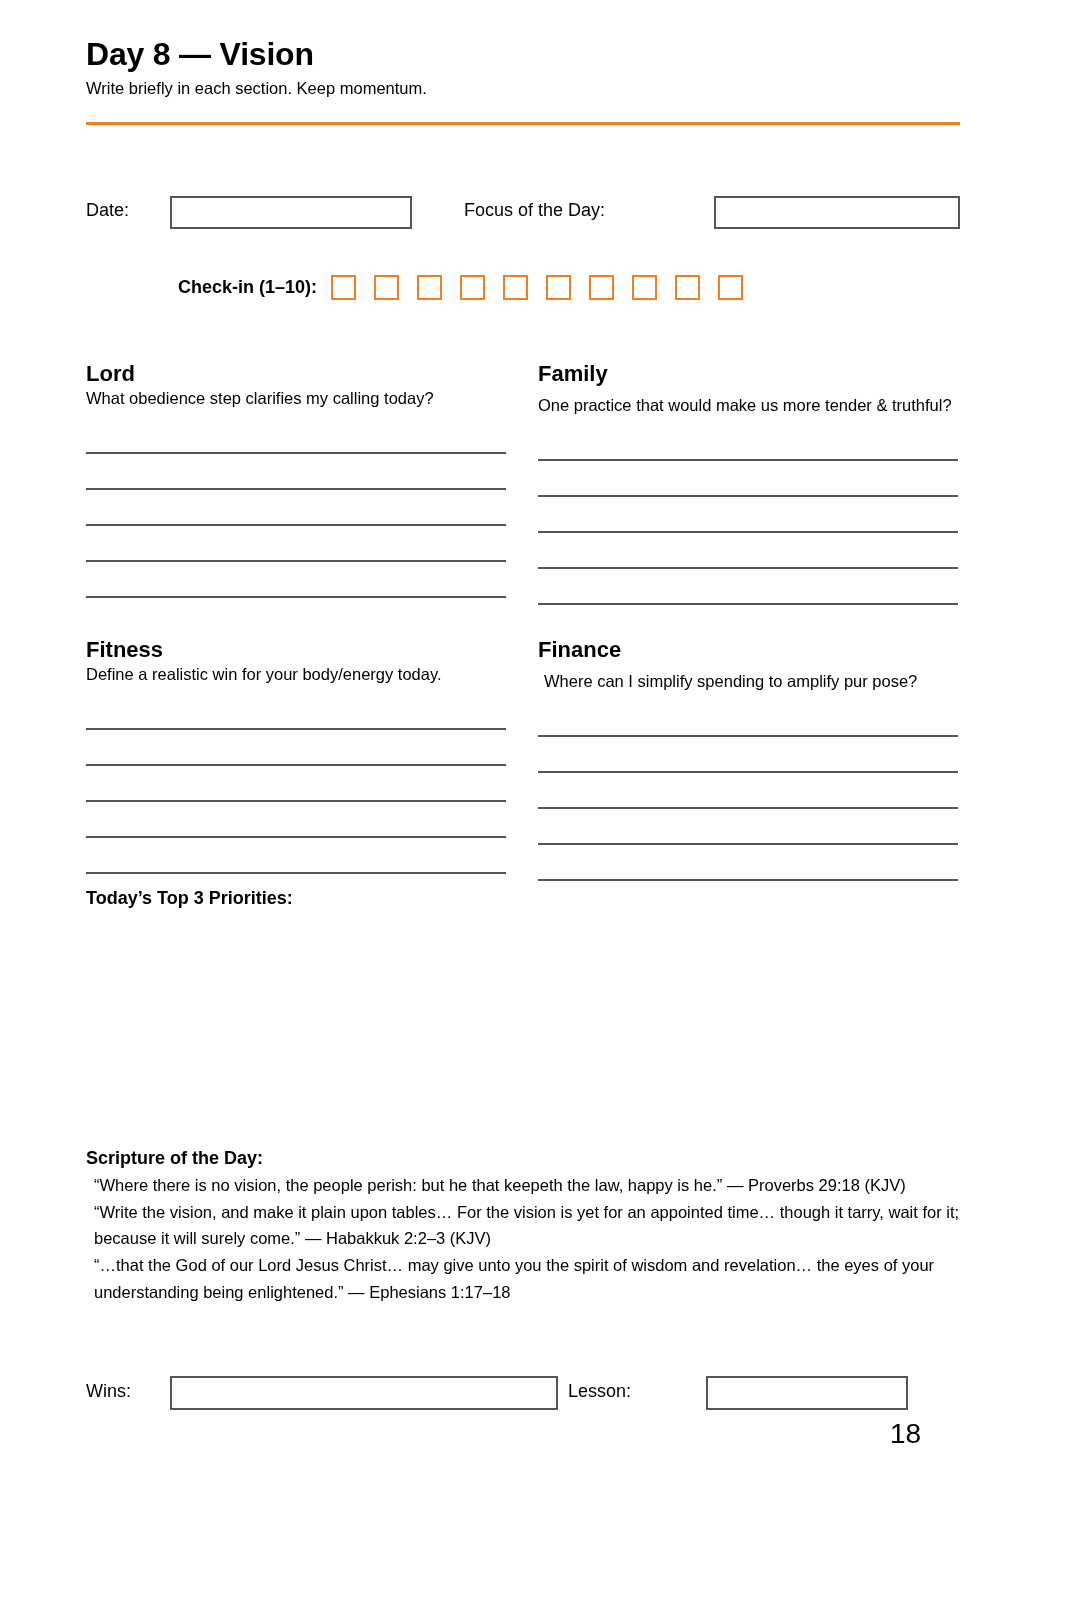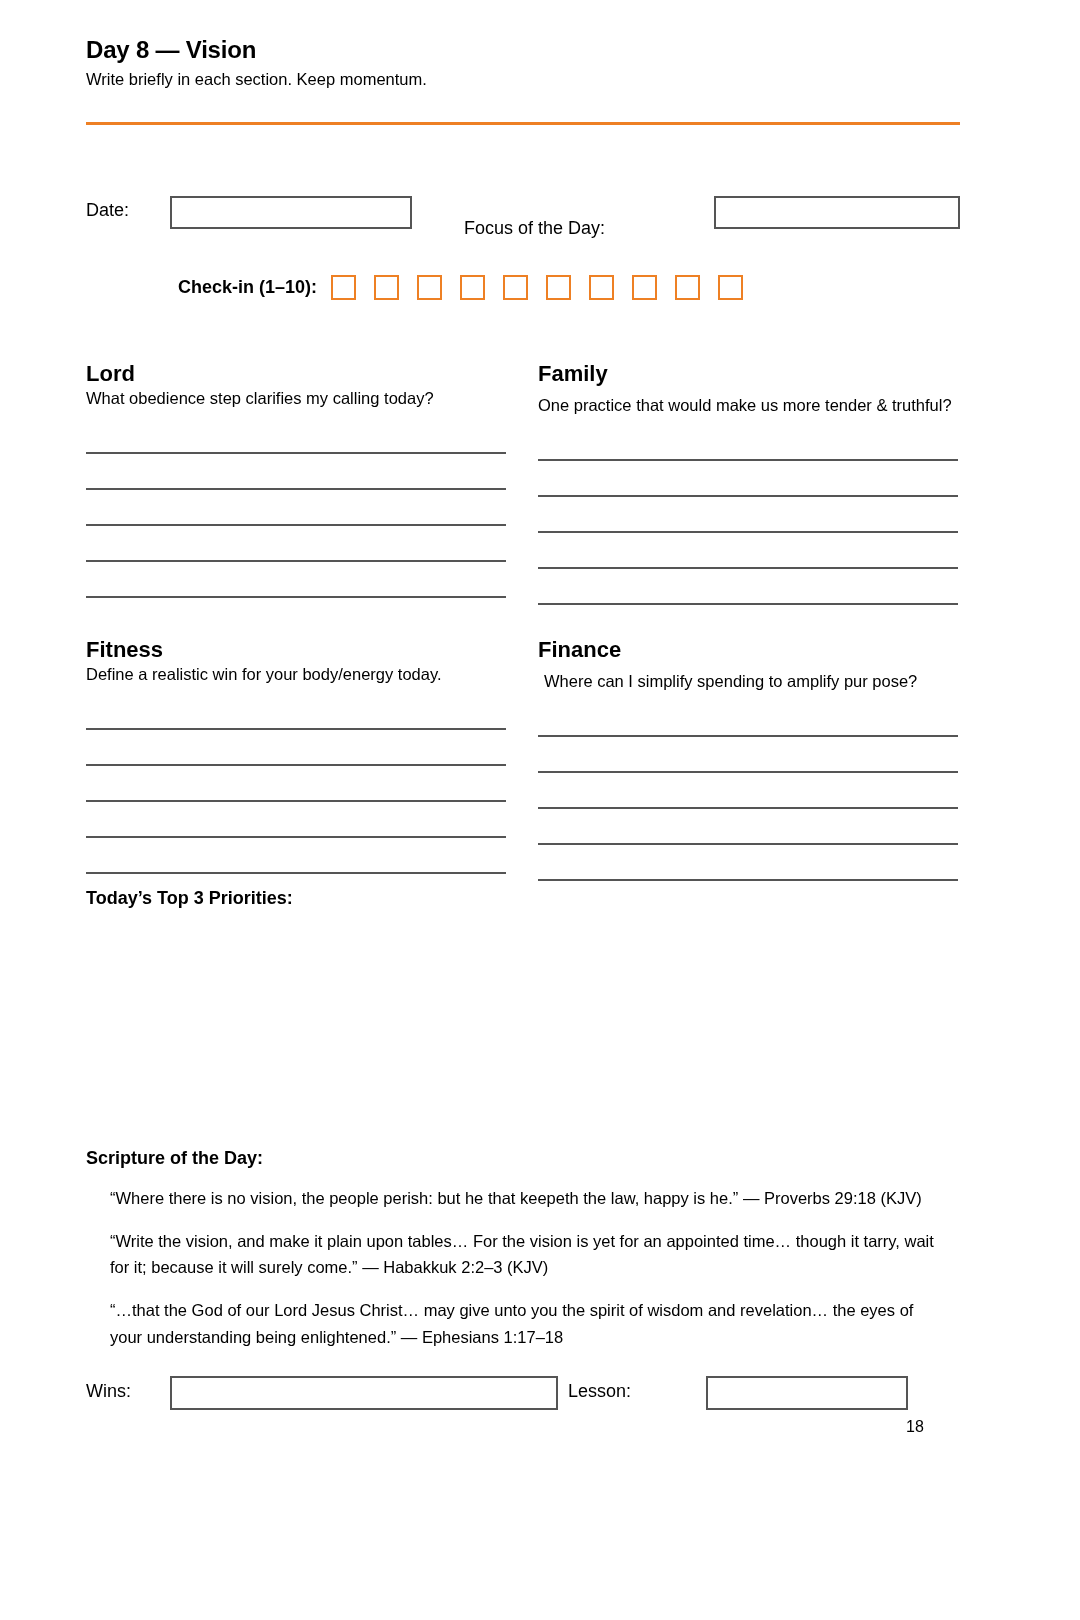--- a/index.html
+++ b/index.html
@@ -23,21 +23,21 @@
   }
 
   
   .header {
     position: absolute;
     left: 86px;
     top: 36px;
     width: 874px;
   }
   .title {
-    font-size: 24px;
+    font-size: 32px;
     font-weight: bold;
     letter-spacing: -0.2px;
     line-height: 1.15;
     margin: 0;
   }
   .subtitle {
     font-size: 16.5px;
     font-weight: normal;
     margin: 6px 0 0 0;
     line-height: 1.2;
@@ -60,21 +60,21 @@
     height: 36px;
     text-decoration: underline;
   }
   .meta-label {
     position: absolute;
     font-size: 18px;
     line-height: 36px;
     white-space: nowrap;
   }
   .label-date { left: 0px; top: 0px; }
-  .label-focus { left: 378px; top: 0px; margin-top: 18px; }
+  .label-focus { left: 378px; top: 0px; }
   .field-box {
     position: absolute;
     border: 2px solid #555555;
     background: #ffffff;
     box-sizing: border-box;
   }
   .box-date  { left: 84px;  top: 4px; width: 242px; height: 33px; }
   .box-focus { left: 628px; top: 4px; width: 246px; height: 33px; }
 
   
@@ -160,21 +160,21 @@
     width: 880px;
   }
   .scripture-heading {
     font-size: 18px;
     font-weight: bold;
     margin: 0 0 3px 0;
   }
   .scripture-item {
     font-size: 16.5px;
     line-height: 1.62;
-    margin: 16px;
+    margin: 0;
     padding-left: 8px;
     text-indent: 0;
   }
 
   
   .footer-row {
     position: absolute;
     left: 86px;
     top: 1372px;
     width: 874px;
@@ -189,22 +189,22 @@
   .label-wins   { left: 0px;   top: 0px; }
   .label-lesson { left: 482px; top: 0px; }
   .box-wins   { left: 84px;  top: 4px; width: 388px; height: 34px; }
   .box-lesson { left: 620px; top: 4px; width: 202px; height: 34px; }
 
   .page-number {
     position: absolute;
     left: 890px;
     top: 1418px;
     width: 50px;
-    text-align: center;
-    font-size: 16px;
+    text-align: left;
+    font-size: 28px;
   }
 </style>
 </head>
 <body>
 
 <div class="page">
 
   <div class="header">
     <h1 class="title">Day 8 — Vision</h1>
     <p class="subtitle">Write briefly in each section. Keep momentum.</p>

